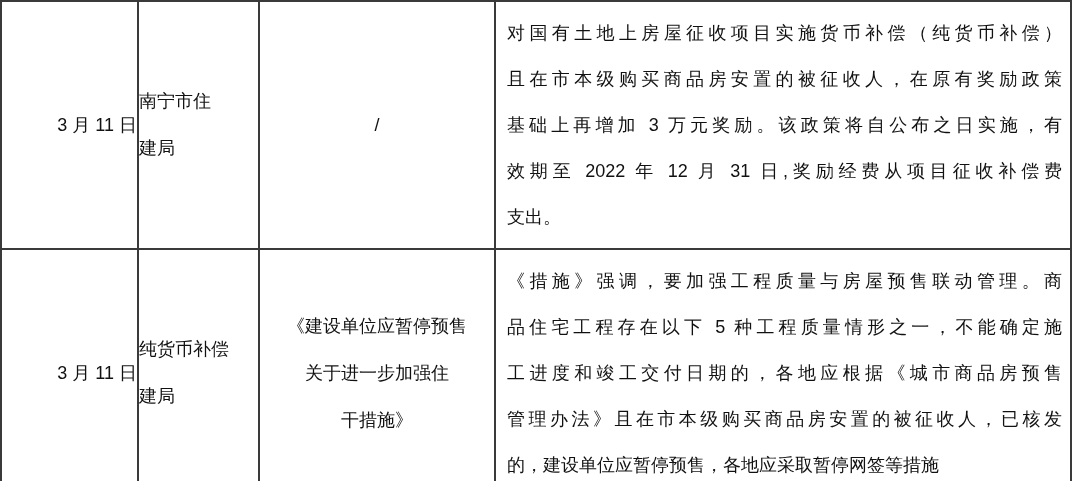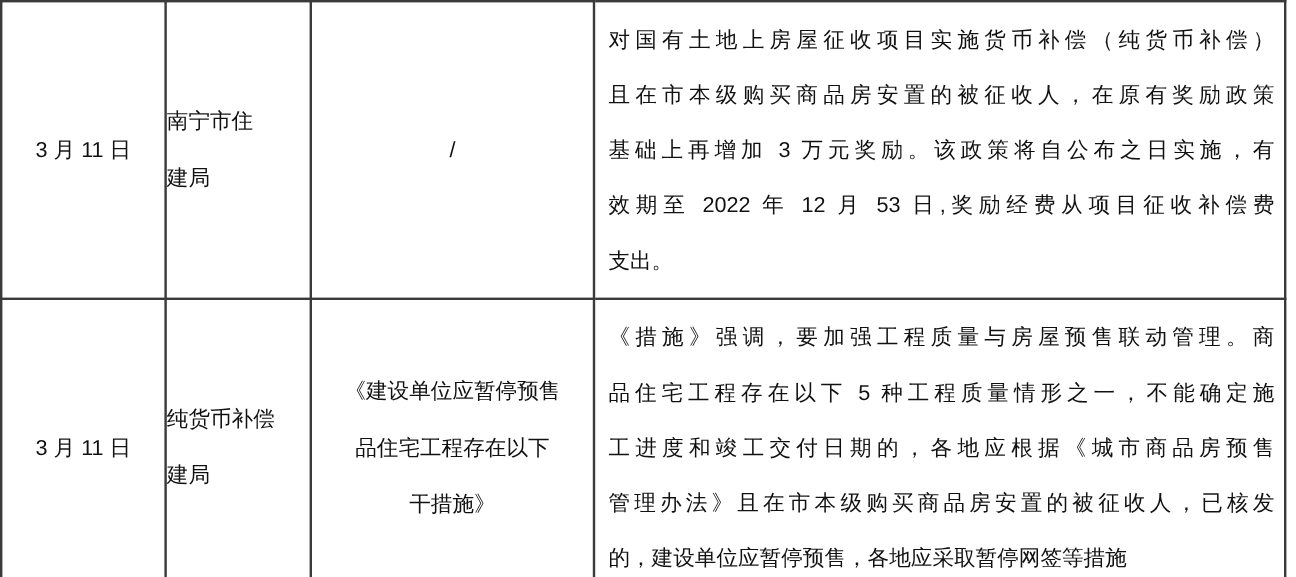--- a/index.html
+++ b/index.html
@@ -25,21 +25,21 @@
     width: 1070px;
     border-collapse: collapse;
     table-layout: fixed;
   }
   td {
     border: 2px solid #3a3a3a;
     vertical-align: middle;
     font-size: 18px;
     background: #ffffff;
   }
-  td.c-date   { width: 137px; text-align: center; }
+  td.c-date   { width: 137px; text-align: right; }
   td.c-agency { width: 121px; text-align: left; line-height: 47px; }
   td.c-policy { width: 236px; text-align: center; line-height: 47px; }
   td.c-detail { width: 576px; padding: 8px 8px 8px 11px; line-height: 46px; }
   tr.r1 { height: 237px; }
   tr.r2 { height: 235px; }
   .line { display: block; }
   .jline {
     display: block;
     text-align: justify;
     text-align-last: justify;
@@ -64,35 +64,35 @@
           <span class="line">南宁市住</span>
           <span class="line">建局</span>
         </td>
         <td class="c-policy">
           <span class="line">/</span>
         </td>
         <td class="c-detail">
           <span class="jline">对国有土地上房屋征收项目实施货币补偿（纯货币补偿）</span>
           <span class="jline">且在市本级购买商品房安置的被征收人，在原有奖励政策</span>
           <span class="jline">基础上再增加 3 万元奖励。该政策将自公布之日实施，有</span>
-          <span class="jline">效期至 2022 年 12 月 53 日,奖励经费从项目征收补偿费</span>
+          <span class="jline">效期至 2022 年 12 月 31 日,奖励经费从项目征收补偿费</span>
           <span class="lastline">支出。</span>
         </td>
       </tr>
       <tr class="r2">
         <td class="c-date">
           <span class="line">3 月 11 日</span>
         </td>
         <td class="c-agency">
           <span class="line">纯货币补偿</span>
           <span class="line">建局</span>
         </td>
         <td class="c-policy">
           <span class="line">《建设单位应暂停预售</span>
-          <span class="line">品住宅工程存在以下</span>
+          <span class="line">关于进一步加强住</span>
           <span class="line">干措施》</span>
         </td>
         <td class="c-detail">
           <span class="jline">《措施》强调，要加强工程质量与房屋预售联动管理。商</span>
           <span class="jline">品住宅工程存在以下 5 种工程质量情形之一，不能确定施</span>
           <span class="jline">工进度和竣工交付日期的，各地应根据《城市商品房预售</span>
           <span class="jline">管理办法》且在市本级购买商品房安置的被征收人，已核发</span>
           <span class="lastline">的，建设单位应暂停预售，各地应采取暂停网签等措施</span>
         </td>
       </tr>

